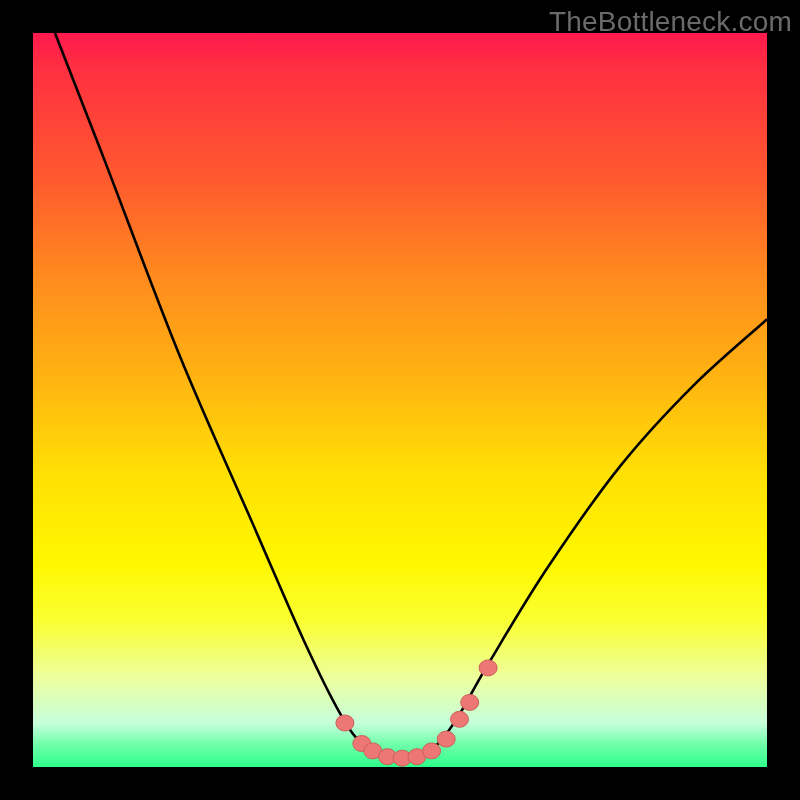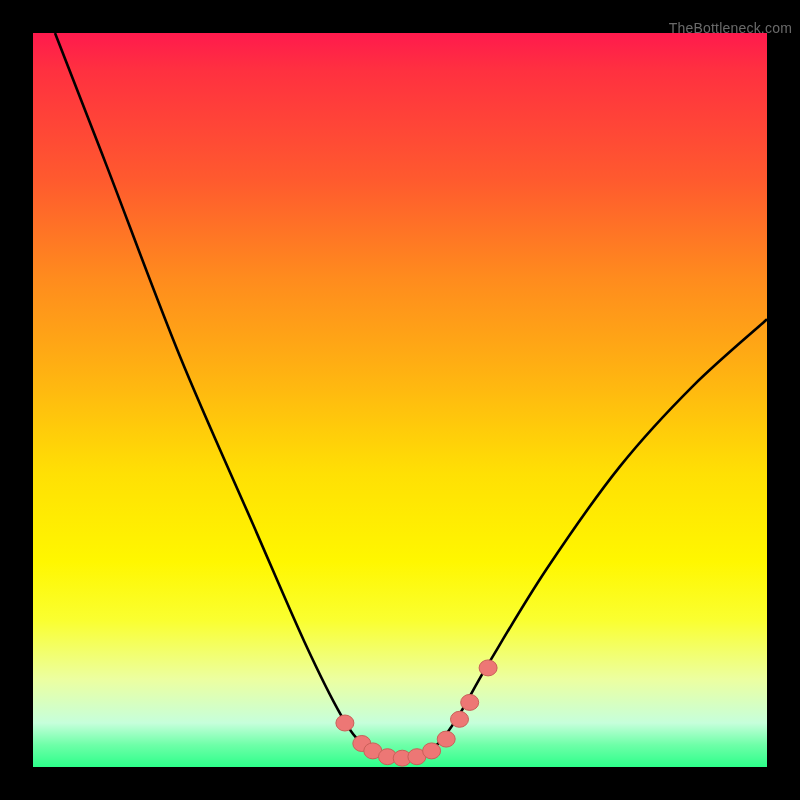--- a/index.html
+++ b/index.html
@@ -33,24 +33,24 @@
       #fff700 72%,
       #faff30 80%,
       #ecffa0 88%,
       #c6ffdb 94%,
       #6effa8 97%,
       #2dff8a 100%
     );
   }
   .watermark {
     position: absolute;
-    top: 20px;
+    top: 6px;
     right: 8px;
     color: #6a6a6a;
-    font-size: 14px;
+    font-size: 28px;
     font-weight: 400;
     letter-spacing: 0.2px;
     user-select: none;
   }
   svg.curve {
     position: absolute;
     inset: 0;
   }
 </style>
 </head>

